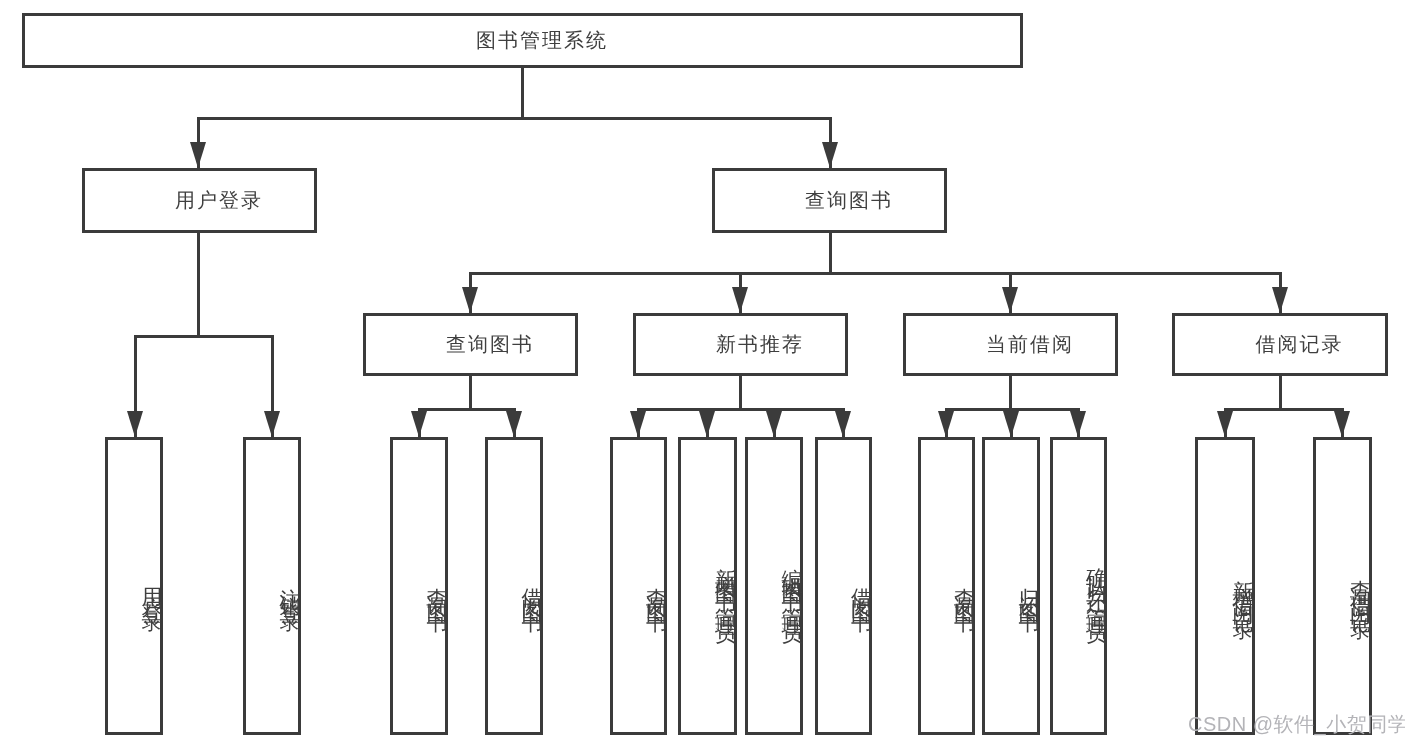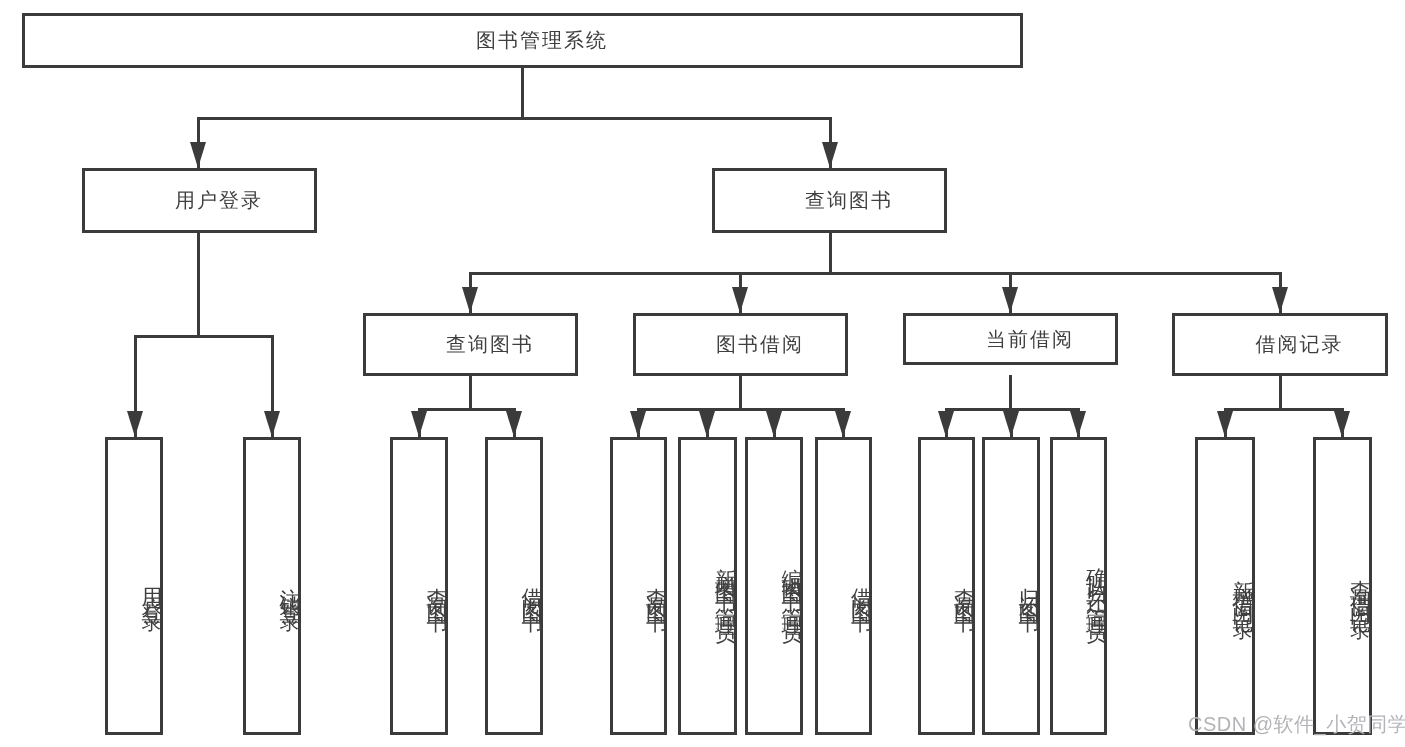--- a/index.html
+++ b/index.html
@@ -120,23 +120,23 @@
       <div class="node" style="left: 82px; top: 168px; width: 235px; height: 65px; border-color: rgb(59, 59, 59); color: rgb(63, 63, 63);">
         <span class="lbl">用户登录</span>
       </div>
       <div class="node" style="left: 712px; top: 168px; width: 235px; height: 65px; border-color: rgb(59, 59, 59); color: rgb(63, 63, 63);">
         <span class="lbl">查询图书</span>
       </div>
       <div class="node" style="left: 363px; top: 313px; width: 215px; height: 63px; border-color: rgb(59, 59, 59); color: rgb(63, 63, 63);">
         <span class="lbl">查询图书</span>
       </div>
       <div class="node" style="left: 633px; top: 313px; width: 215px; height: 63px; border-color: rgb(59, 59, 59); color: rgb(63, 63, 63);">
-        <span class="lbl">图书借阅</span>
+        <span class="lbl">新书推荐</span>
       </div>
-      <div class="node" style="left: 903px; top: 313px; width: 215px; height: 52px; border-color: rgb(59, 59, 59); color: rgb(63, 63, 63);">
+      <div class="node" style="left: 903px; top: 313px; width: 215px; height: 63px; border-color: rgb(59, 59, 59); color: rgb(63, 63, 63);">
         <span class="lbl">当前借阅</span>
       </div>
       <div class="node" style="left: 1172px; top: 313px; width: 216px; height: 63px; border-color: rgb(59, 59, 59); color: rgb(63, 63, 63);">
         <span class="lbl">借阅记录</span>
       </div>
       <div class="node v" style="left: 105px; top: 437px; width: 58px; height: 298px; border-color: rgb(59, 59, 59); color: rgb(63, 63, 63);">
         <span class="lbl">用户登录</span>
       </div>
       <div class="node v" style="left: 243px; top: 437px; width: 58px; height: 298px; border-color: rgb(59, 59, 59); color: rgb(63, 63, 63);">
         <span class="lbl">注销登录</span>

